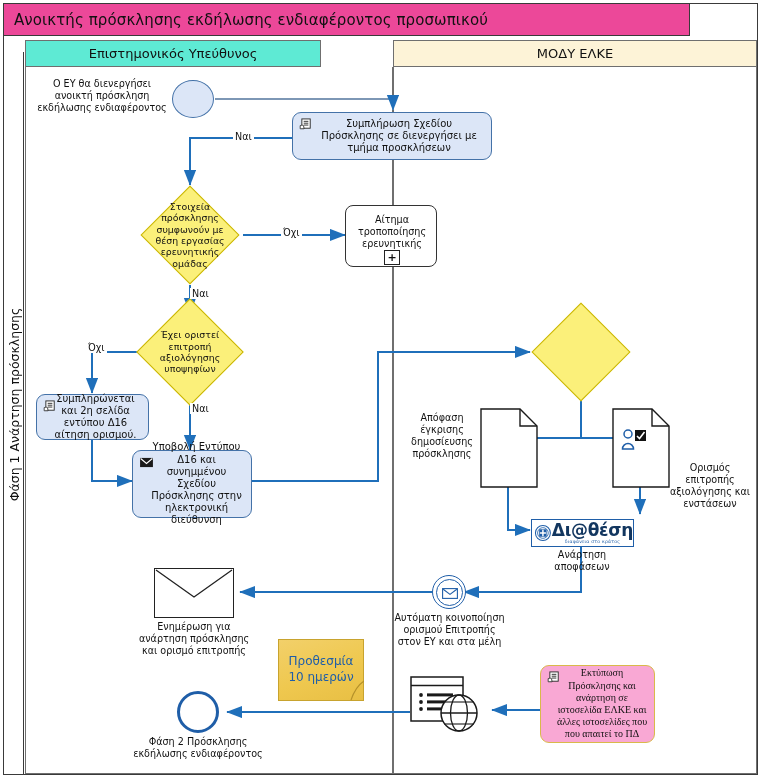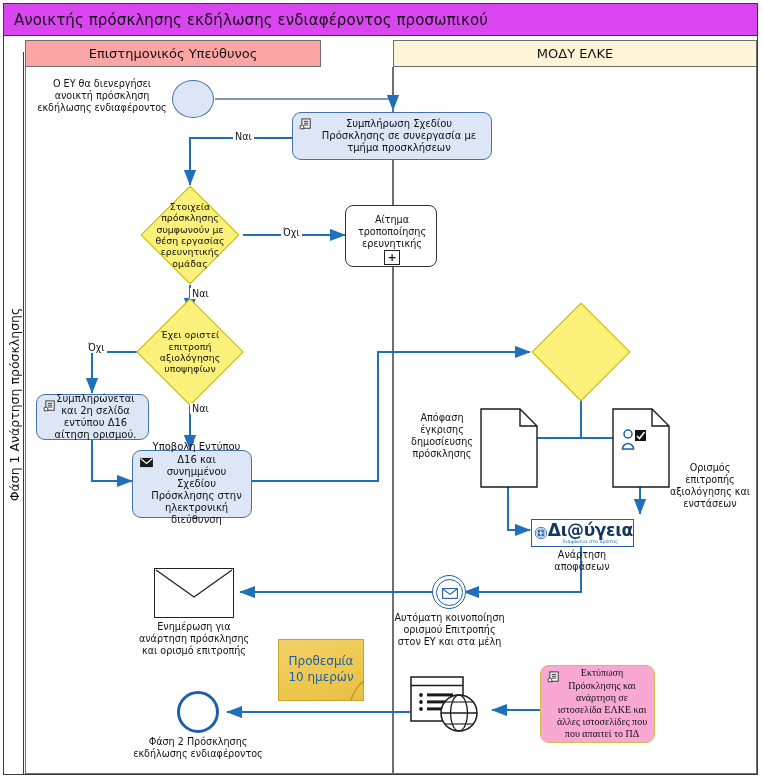--- a/index.html
+++ b/index.html
@@ -1,29 +1,29 @@
 <!DOCTYPE html>
 <html><head>
 <meta charset="utf-8">
 <style>
   html,body{margin:0;padding:0;background:#ffffff;}
   body{font-family:"DejaVu Sans","Liberation Sans",sans-serif;}
   #page{position:relative;width:763px;height:780px;overflow:hidden;background:#fff;}
 
   .outer-frame{position:absolute;left:3px;top:3px;width:755px;height:772px;border:1px solid #3a3a3a;box-sizing:border-box;background:#fff;}
-  .title-bar{position:absolute;left:3px;top:3px;width:755px;height:33px;border:1px solid #3a3a3a;box-sizing:border-box;background:#d946ef;display:flex;align-items:center;padding-left:10px;}
+  .title-bar{position:absolute;left:3px;top:3px;width:687px;height:33px;border:1px solid #3a3a3a;box-sizing:border-box;background:#ec4899;display:flex;align-items:center;padding-left:10px;}
   .title-bar span{font-size:15px;color:#111;letter-spacing:.1px;}
 
   .phase-col{position:absolute;left:4px;top:52px;width:20px;height:722px;border-right:1px solid #3a3a3a;box-sizing:border-box;background:#fff;}
   .phase-label{position:absolute;left:-340px;top:345px;width:700px;text-align:center;
      transform:rotate(-90deg);transform-origin:center center;font-size:12.5px;color:#111;white-space:nowrap;}
 
   .lane-head{position:absolute;top:40px;height:27px;border:1px solid #6f6f6f;box-sizing:border-box;
      display:flex;align-items:center;justify-content:center;font-size:13px;color:#111;}
-  .lane-head.left{left:25px;width:296px;background:#fca5a5;}
+  .lane-head.left{left:25px;width:296px;background:#5eead4;}
   .lane-head.right{left:393px;width:364px;background:#fdf3d7;}
   .lane-body{position:absolute;top:67px;height:707px;border:1px solid #6f6f6f;border-top:none;box-sizing:border-box;background:#fff;}
   .lane-body.left{left:25px;width:368px;}
   .lane-body.right{left:393px;width:364px;}
 
   svg.wires{position:absolute;left:0;top:0;width:763px;height:780px;pointer-events:none;}
 
   .node{position:absolute;box-sizing:border-box;}
 
   .task{border:1.3px solid #4472a8;border-radius:9px;background:#dce6f7;
@@ -122,21 +122,21 @@
 
   <div class="node ev-start" style="left:172px;top:80px;width:42px;height:38px;"></div>
   <div class="cap" style="left:37px;top:78px;width:130px;">Ο ΕΥ θα διενεργήσει ανοικτή πρόσκληση εκδήλωσης ενδιαφέροντος</div>
 
   <div class="node task" style="left:292px;top:112px;width:200px;height:48px;position:absolute;">
     <svg class="ticon" viewBox="0 0 16 14">
       <rect x="3" y="1" width="9" height="10" fill="#fff" stroke="#2a2a2a" stroke-width="1"></rect>
       <path d="M5 3.6h5M5 5.6h5M5 7.6h5" stroke="#2a2a2a" stroke-width="1"></path>
       <path d="M1.2 8.2c1.6-.6 2.8-.5 3.6 0l.6 3.4H1.2z" fill="#fff" stroke="#2a2a2a" stroke-width=".9"></path>
     </svg>
-    <span style="display:block;width:174px;margin-left:14px;">Συμπλήρωση Σχεδίου Πρόσκλησης σε συνεργασία με τμήμα προσκλήσεων</span>
+    <span style="display:block;width:174px;margin-left:14px;">Συμπλήρωση Σχεδίου Πρόσκλησης σε διενεργήσει με τμήμα προσκλήσεων</span>
   </div>
 
   <div class="node gw" style="left:155px;top:200px;width:70px;height:70px;"></div>
   <div class="gw-txt" style="left:147px;top:198px;width:86px;height:74px;">Στοιχεία πρόσκλησης συμφωνούν με θέση εργασίας ερευνητικής ομάδας</div>
   <div class="edge-lbl" style="left:233px;top:131px;">Ναι</div>
   <div class="edge-lbl" style="left:281px;top:227px;">Όχι</div>
 
   <div class="node" style="left:345px;top:205px;width:92px;height:62px;border:1.2px solid #333;border-radius:8px;background:#fff;">
     <div style="position:absolute;left:0;top:8px;width:92px;text-align:center;font-size:9.6px;line-height:1.25;color:#111;">Αίτημα τροποποίησης ερευνητικής</div>
     <div style="position:absolute;left:38px;top:44px;width:14px;height:13px;border:1.2px solid #222;display:flex;align-items:center;justify-content:center;font-size:11px;line-height:1;font-weight:bold;color:#111;">
@@ -188,21 +188,21 @@
   <div class="cap" style="left:664px;top:418px;width:92px;margin-top:44px;">Ορισμός επιτροπής αξιολόγησης και ενστάσεων</div>
 
   <div class="diavgeia" style="left:531px;top:519px;width:101px;height:26px;">
     <svg style="width:22px;height:22px;margin-left:2px;" viewBox="0 0 22 22">
       <circle cx="11" cy="11" r="9.2" fill="none" stroke="#1f5ea8" stroke-width="1.3"></circle>
       <circle cx="11" cy="11" r="6.6" fill="none" stroke="#1f5ea8" stroke-width="1"></circle>
       <rect x="6.4" y="6.4" width="9.2" height="9.2" fill="#1f5ea8"></rect>
       <path d="M11,7.1 v7.8 M7.3,11 h7.4" stroke="#fff" stroke-width="1.8"></path>
     </svg>
     <div style="flex:1;display:flex;flex-direction:column;align-items:center;justify-content:center;">
-      <div class="dv-text">Δι@ύγεια</div>
+      <div class="dv-text">Δι@θέση</div>
       <div class="dv-sub">διαφάνεια στο κράτος</div>
     </div>
   </div>
   <div class="cap" style="left:535px;top:549px;width:94px;">Ανάρτηση αποφάσεων</div>
 
   <div class="node ev-msg-outer" style="left:432px;top:575px;width:34px;height:34px;">
     <div class="ev-msg-inner" style="left:2.6px;top:2.6px;width:25.5px;height:25.5px;"></div>
     <svg style="position:absolute;left:9px;top:11.5px;width:16px;height:11px;" viewBox="0 0 16 11">
       <rect x="0.6" y="0.6" width="14.8" height="9.8" fill="#fff" stroke="#1f5ea8" stroke-width="1.1"></rect>
       <path d="M1.2,1.2 L8,6.4 L14.8,1.2" fill="none" stroke="#1f5ea8" stroke-width="1.1"></path>

